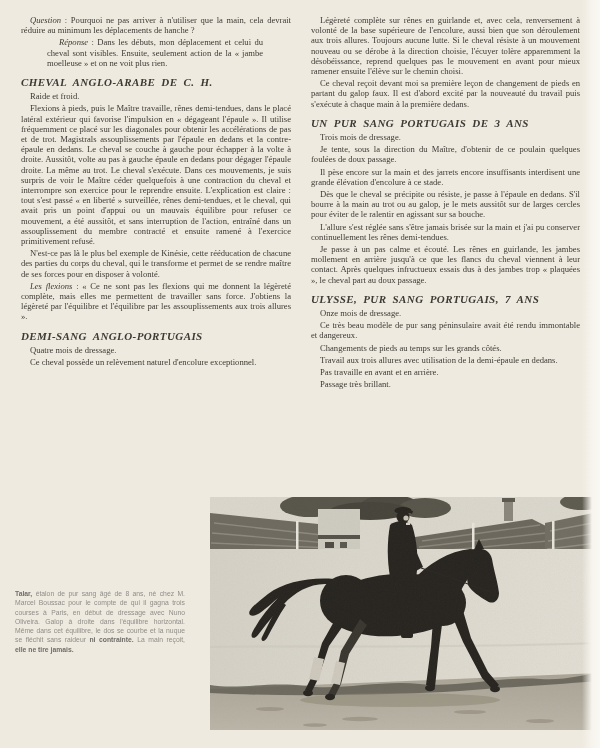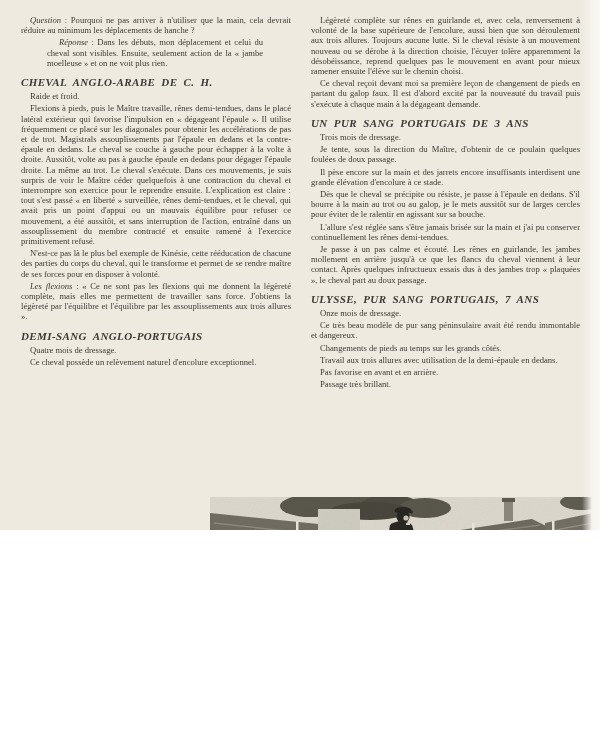--- a/index.html
+++ b/index.html
@@ -1,18 +1,18 @@
 <!DOCTYPE html>
 <html><head>
 <meta charset="utf-8">
 <style>
   html,body{margin:0;padding:0;}
   .page{
     position:relative;
-    width:600px;height:530px;
+    width:600px;height:748px;
     background:#efeae0;
     overflow:hidden;
     font-family:"Liberation Serif","DejaVu Serif",serif;
     color:#3c3a34;
   }
   .page-edge{
     position:absolute;top:0;right:0;width:18px;height:748px;
     background:linear-gradient(to right,rgba(247,245,239,0),#f6f4ed 55%,#faf8f3);
     pointer-events:none;
   }
@@ -57,34 +57,34 @@
     <p class="para">Flexions à pieds, puis le Maître travaille, rênes demi-tendues, dans le placé latéral extérieur qui favorise l'impulsion en « dégageant l'épaule ». Il utilise fréquemment ce placé sur les diagonales pour obtenir les accélérations de pas et de trot. Magistrals assouplissements par l'épaule en dedans et la contre-épaule en dedans. Le cheval se couche à gauche pour échapper à la volte à droite. Aussitôt, volte au pas à gauche épaule en dedans pour dégager l'épaule droite. La même au trot. Le cheval s'exécute. Dans ces mouvements, je suis surpris de voir le Maître céder quelquefois à une contraction du cheval et interrompre son exercice pour le reprendre ensuite. L'explication est claire : tout s'est passé « en liberté » surveillée, rênes demi-tendues, et le cheval, qui avait pris un point d'appui ou un mauvais équilibre pour refuser ce mouvement, a été aussitôt, et sans interruption de l'action, entraîné dans un assouplissement du membre contracté et ensuite ramené à l'exercice primitivement refusé.</p>
     <p class="para">N'est-ce pas là le plus bel exemple de Kinésie, cette rééducation de chacune des parties du corps du cheval, qui le transforme et permet de se rendre maître de ses forces pour en disposer à volonté.</p>
     <p class="para"><i class="lead">Les flexions</i><span> : « Ce ne sont pas les flexions qui me donnent la légèreté complète, mais elles me permettent de travailler sans force. J'obtiens la légèreté par l'équilibre et l'équilibre par les assouplissements aux trois allures ».</span></p>
     <h3 class="heading">DEMI-SANG ANGLO-PORTUGAIS</h3>
     <p class="para">Quatre mois de dressage.</p>
     <p class="para">Ce cheval possède un relèvement naturel d'encolure exceptionnel.</p>
   </div>
 
   <div class="col col-right">
     <p class="para">Légèreté complète sur rênes en guirlande et, avec cela, renversement à volonté de la base supérieure de l'encolure, aussi bien que son déroulement aux trois allures. Toujours aucune lutte. Si le cheval résiste à un mouvement nouveau ou se dérobe à la direction choisie, l'écuyer tolère apparemment la désobéissance, reprend quelques pas le mouvement en avant pour mieux ramener ensuite l'élève sur le chemin choisi.</p>
-    <p class="para">Ce cheval reçoit devant moi sa première leçon de changement de pieds en partant du galop faux. Il est d'abord excité par la nouveauté du travail puis s'exécute à chaque main à la dégageant demande.</p>
+    <p class="para">Ce cheval reçoit devant moi sa première leçon de changement de pieds en partant du galop faux. Il est d'abord excité par la nouveauté du travail puis s'exécute à chaque main à la première dedans.</p>
     <h3 class="heading">UN PUR SANG PORTUGAIS DE 3 ANS</h3>
     <p class="para">Trois mois de dressage.</p>
     <p class="para">Je tente, sous la direction du Maître, d'obtenir de ce poulain quelques foulées de doux passage.</p>
     <p class="para">Il pèse encore sur la main et des jarrets encore insuffisants interdisent une grande élévation d'encolure à ce stade.</p>
     <p class="para">Dès que le cheval se précipite ou résiste, je passe à l'épaule en dedans. S'il bourre à la main au trot ou au galop, je le mets aussitôt sur de larges cercles pour éviter de le ralentir en agissant sur sa bouche.</p>
     <p class="para">L'allure s'est réglée sans s'être jamais brisée sur la main et j'ai pu conserver continuellement les rênes demi-tendues.</p>
     <p class="para">Je passe à un pas calme et écouté. Les rênes en guirlande, les jambes mollement en arrière jusqu'à ce que les flancs du cheval viennent à leur contact. Après quelques infructueux essais dus à des jambes trop « plaquées », le cheval part au doux passage.</p>
     <h3 class="heading">ULYSSE, PUR SANG PORTUGAIS, 7 ANS</h3>
     <p class="para">Onze mois de dressage.</p>
     <p class="para">Ce très beau modèle de pur sang péninsulaire avait été rendu immontable et dangereux.</p>
     <p class="para">Changements de pieds au temps sur les grands côtés.</p>
     <p class="para">Travail aux trois allures avec utilisation de la demi-épaule en dedans.</p>
-    <p class="para">Pas favorise en avant et en arrière.</p>
+    <p class="para">Pas travaille en avant et en arrière.</p>
     <p class="para">Passage très brillant.</p>
   </div>
 
   <div class="caption">
     <span class="cap-b">Talar,</span><span> étalon de pur sang âgé de 8 ans, né chez M. Marcel Boussac pour le compte de qui il gagna trois courses à Paris, en début de dressage avec Nuno Oliveira. Galop à droite dans l'équilibre horizontal. Même dans cet équilibre, le dos se courbe et la nuque se fléchit sans raideur </span><span class="cap-b">ni contrainte.</span><span> La main reçoit, </span><span class="cap-b">elle ne tire jamais.</span>
   </div>
 
   <svg class="photo" viewBox="0 0 388 233" xmlns="http://www.w3.org/2000/svg">
     <defs>
       <linearGradient id="wallg" x1="0" y1="0" x2="1" y2="0">

